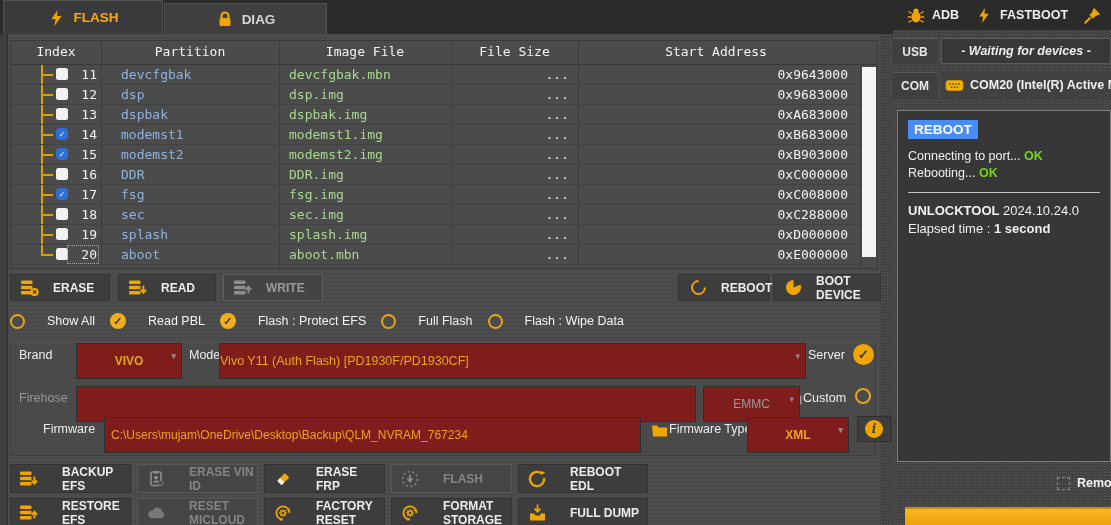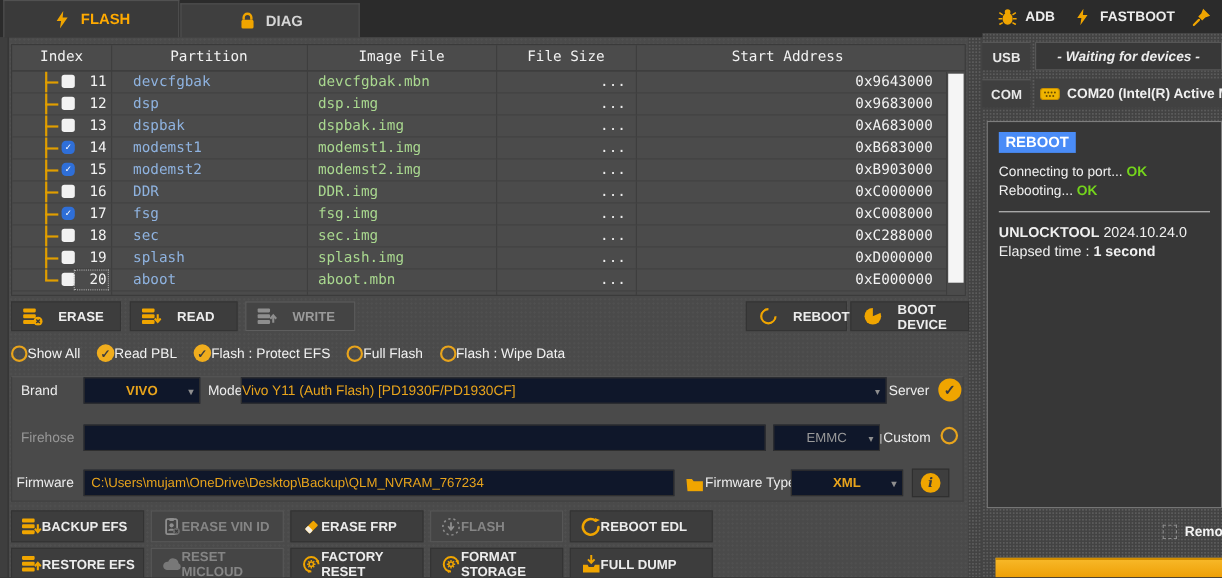--- a/index.html
+++ b/index.html
@@ -64,33 +64,33 @@
   .abtn.disabled{background:#444;border:1px solid #5e5e5e;color:#9a9a9a;}
   .b-erase{left:2px;width:100px;}
   .b-read{left:110px;width:98px;}
   .b-write{left:215px;width:100px;}
   .b-reboot{left:670px;width:92px;}
   .b-boot{left:765px;width:108px;}
   .caret{color:#999;font-size:9px;margin-left:auto;margin-right:6px;}
 
   
   .opts{position:absolute;left:2px;top:276px;height:22px;display:flex;align-items:center;gap:15px;}
-  .opt{display:flex;align-items:center;gap:0;color:#f2f2f2;font-size:12.5px;}
+  .opt{display:flex;align-items:center;gap:22px;color:#f2f2f2;font-size:12.5px;}
   .ring{width:11px;height:11px;border:2.5px solid #e8a41c;border-radius:50%;background:transparent;}
   .chk{width:16px;height:16px;border-radius:50%;background:#f0ad1d;display:flex;align-items:center;
        justify-content:center;color:#3d3d3d;font-size:11px;font-weight:bold;}
 
   
   .formp{position:absolute;left:2px;top:308px;width:866px;height:114px;background:#4a4a4a;
          border:1px solid #404040;border-top:1px solid #565656;box-sizing:border-box;}
   .frow{position:absolute;left:0;width:100%;height:24px;}
-  .fr1{top:0;}.fr2{top:43px;}.fr3{top:84px;}
+  .fr1{top:0;}.fr2{top:43px;}.fr3{top:74px;margin-left:28px;}
   .flabel{position:absolute;top:5px;font-size:12.5px;color:#ededed;}
   .flabel.dim{color:#979797;}
-  .select,.finput{position:absolute;top:0;height:24px;background:#0f172a;border:1px solid #2f2f2f;
+  .select,.finput{position:absolute;top:0;height:36px;background:#7f1d1d;border:1px solid #2f2f2f;
         box-sizing:border-box;display:flex;align-items:center;}
   .sel-caret{position:absolute;right:5px;top:7px;color:#8f8f8f;font-size:9px;}
   .yellow-txt{color:#e8a41c;}
   .brand-sel{left:65px;width:106px;justify-content:center;font-weight:bold;font-size:12px;}
   .model-sel{left:208px;width:587px;padding-left:0;font-size:12.5px;}
   .srv-label{left:797px;}
   .okcircle{position:absolute;left:842px;top:1px;width:21px;height:21px;border-radius:50%;background:#f0a500;
             display:flex;align-items:center;justify-content:center;color:#3a3a3a;font-weight:bold;font-size:13px;}
   .fh-input{left:65px;width:620px;}
   .fh-folder{position:absolute;right:73px;top:5px;}
@@ -102,21 +102,21 @@
   .fwtype-label{left:630px;}
   .xml-sel{left:708px;width:102px;font-weight:bold;font-size:12px;}
   .info-btn{position:absolute;left:818px;top:-1px;width:34px;height:26px;background:#3e3e3e;border:1px solid #2f2f2f;
             box-sizing:border-box;display:flex;align-items:center;justify-content:center;}
   .info-i{width:18px;height:18px;border-radius:50%;background:#f0a500;color:#3a3a3a;display:flex;align-items:center;
           justify-content:center;font-weight:bold;font-size:12px;font-family:"DejaVu Serif",serif;font-style:italic;}
 
   
   .bgrid{position:absolute;left:2px;top:430px;width:868px;height:95px;}
   .bbtn{position:absolute;height:29px;background:#3d3d3d;border:1px solid #333;color:#ececec;
-        font-weight:bold;font-size:12px;display:flex;align-items:center;gap:0;padding-left:9px;box-sizing:border-box;}
+        font-weight:bold;font-size:12px;display:flex;align-items:center;gap:24px;padding-left:9px;box-sizing:border-box;}
   .bbtn.disabled{background:#454545;border:1px solid #585858;color:#858585;}
   .icn{display:flex;align-items:center;justify-content:center;width:18px;height:18px;flex:none;}
 
   
   .chip{position:absolute;width:44px;height:26px;background:#3f3f3f;border-top:1px solid #5a5a5a;
         box-sizing:border-box;display:flex;align-items:center;justify-content:center;
         color:#e8e8e8;font-weight:bold;font-size:12px;}
   .usb-chip{left:893px;top:38px;}
   .usb-combo{position:absolute;left:941px;top:38px;width:170px;height:26px;background:#383838;
              border:1px solid #5a5a5a;box-sizing:border-box;display:flex;align-items:center;justify-content:center;

